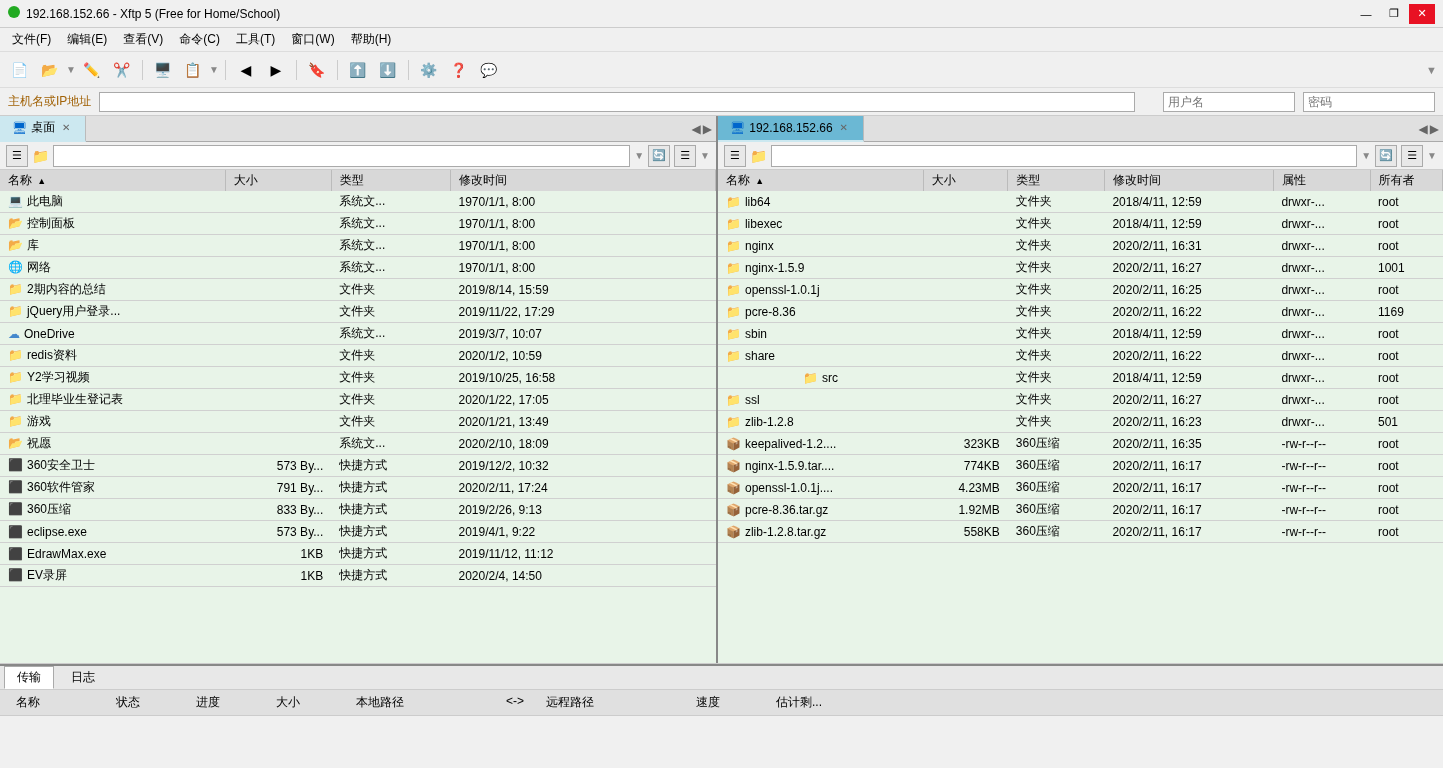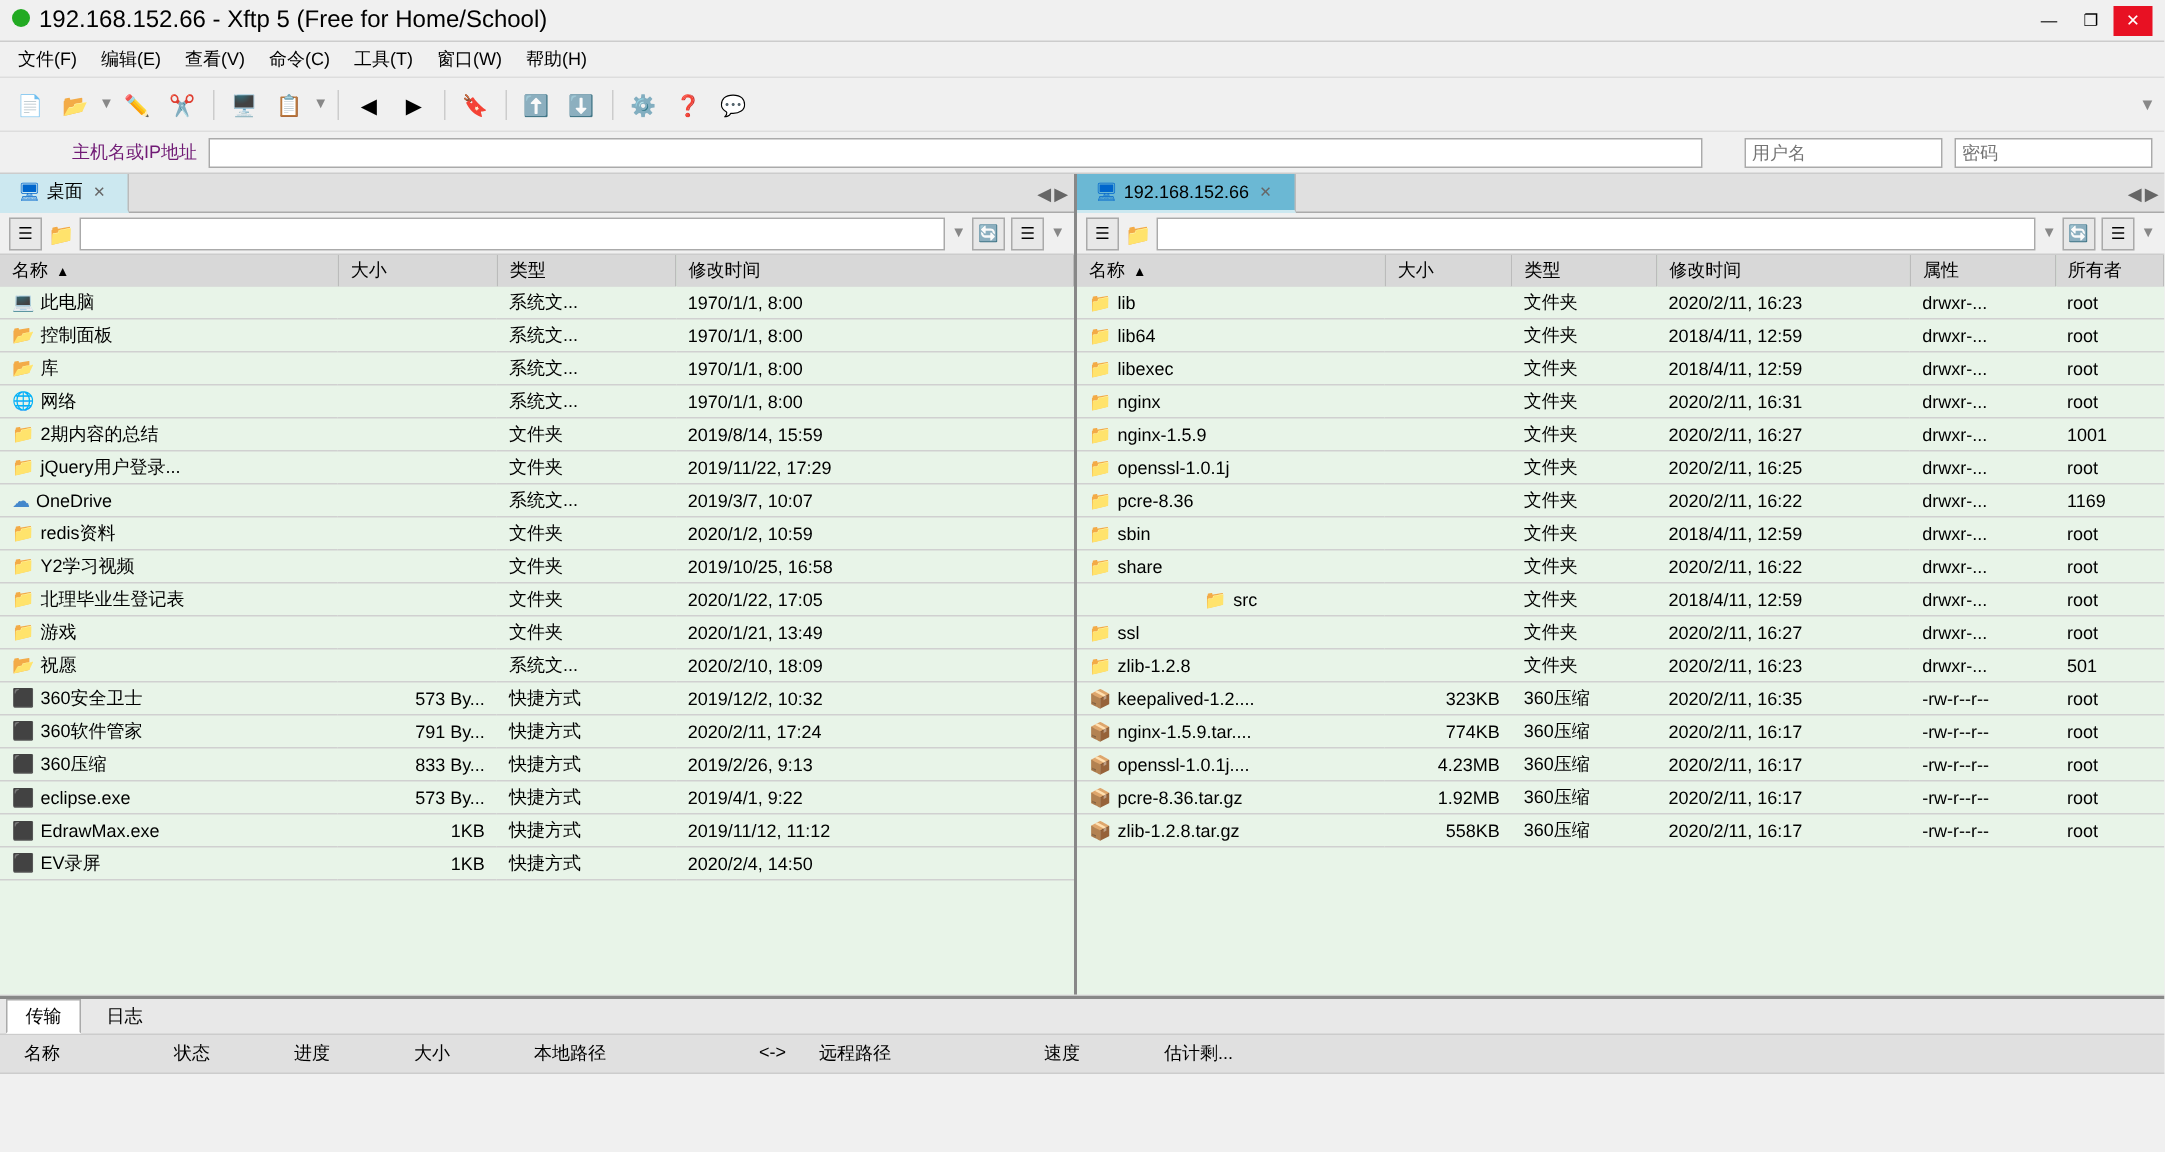--- a/index.html
+++ b/index.html
@@ -7,21 +7,21 @@
 
     
     .title-bar {
       background: #f0f0f0;
       height: 28px;
       display: flex;
       align-items: center;
       padding: 0 8px;
       border-bottom: 1px solid #ccc;
     }
-    .title-bar-text { flex: 1; font-size: 16px; font-weight: normal; }
+    .title-bar-text { flex: 1; font-size: 12px; font-weight: normal; }
     .title-bar-controls { display: flex; gap: 2px; }
     .title-btn {
       width: 26px; height: 20px; border: none; cursor: pointer;
       font-size: 11px; display: flex; align-items: center; justify-content: center;
     }
     .title-btn.minimize { background: #f0f0f0; }
     .title-btn.maximize { background: #f0f0f0; }
     .title-btn.close { background: #e81123; color: white; }
 
     
@@ -282,21 +282,21 @@
   <button class="toolbar-btn">⬇️</button>
   <div class="toolbar-sep"></div>
   <button class="toolbar-btn">⚙️</button>
   <button class="toolbar-btn">❓</button>
   <button class="toolbar-btn">💬</button>
   <div style="flex:1"></div>
   <span style="font-size:11px;color:#888;">▼</span>
 </div>
 
 <div class="addr-bar">
-  <span style="color:#701a75;font-size:12px;margin-left:40px;">主机名或IP地址</span>
+  <span style="color:#a16207;font-size:12px;">主机名或IP地址</span>
   <input class="addr-input" style="width: 300px;">
   <div class="addr-right">
     <input class="addr-input-sm" placeholder="用户名" style="">
     <input class="addr-input-sm" type="password" placeholder="密码" style="">
   </div>
 </div>
 
 <div class="main-area">
 
   <div class="left-pane">
@@ -477,28 +477,20 @@
           <tr>
             <th style="width:170px;">名称 <span class="sort-arrow">▲</span></th>
             <th style="width:70px;">大小</th>
             <th style="width:80px;">类型</th>
             <th style="width:140px;">修改时间</th>
             <th style="width:80px;">属性</th>
             <th style="width:60px;">所有者</th>
           </tr>
         </thead>
         <tbody id="right-tbody">
-        <tr>
-    <td style="max-width:170px;overflow:hidden;text-overflow:ellipsis;"><span style="color:#e8a000;margin-right:4px;">📁</span>lib</td>
-    <td style="text-align:right;"></td>
-    <td>文件夹</td>
-    <td>2020/2/11, 16:23</td>
-    <td>drwxr-...</td>
-    <td>root</td>
-  </tr>
             <tr>
     <td style="max-width:170px;overflow:hidden;text-overflow:ellipsis;"><span style="color:#e8a000;margin-right:4px;">📁</span>lib64</td>
     <td style="text-align:right;"></td>
     <td>文件夹</td>
     <td>2018/4/11, 12:59</td>
     <td>drwxr-...</td>
     <td>root</td>
   </tr>
             <tr>
     <td style="max-width:170px;overflow:hidden;text-overflow:ellipsis;"><span style="color:#e8a000;margin-right:4px;">📁</span>libexec</td>

